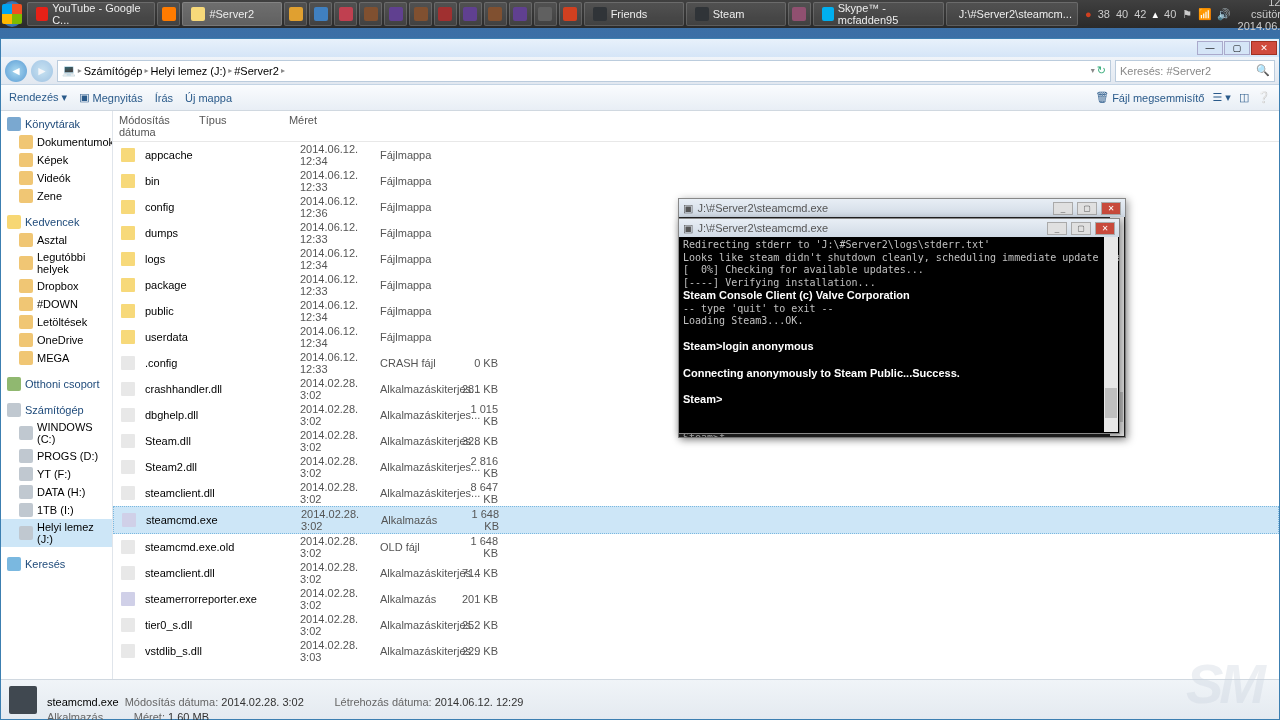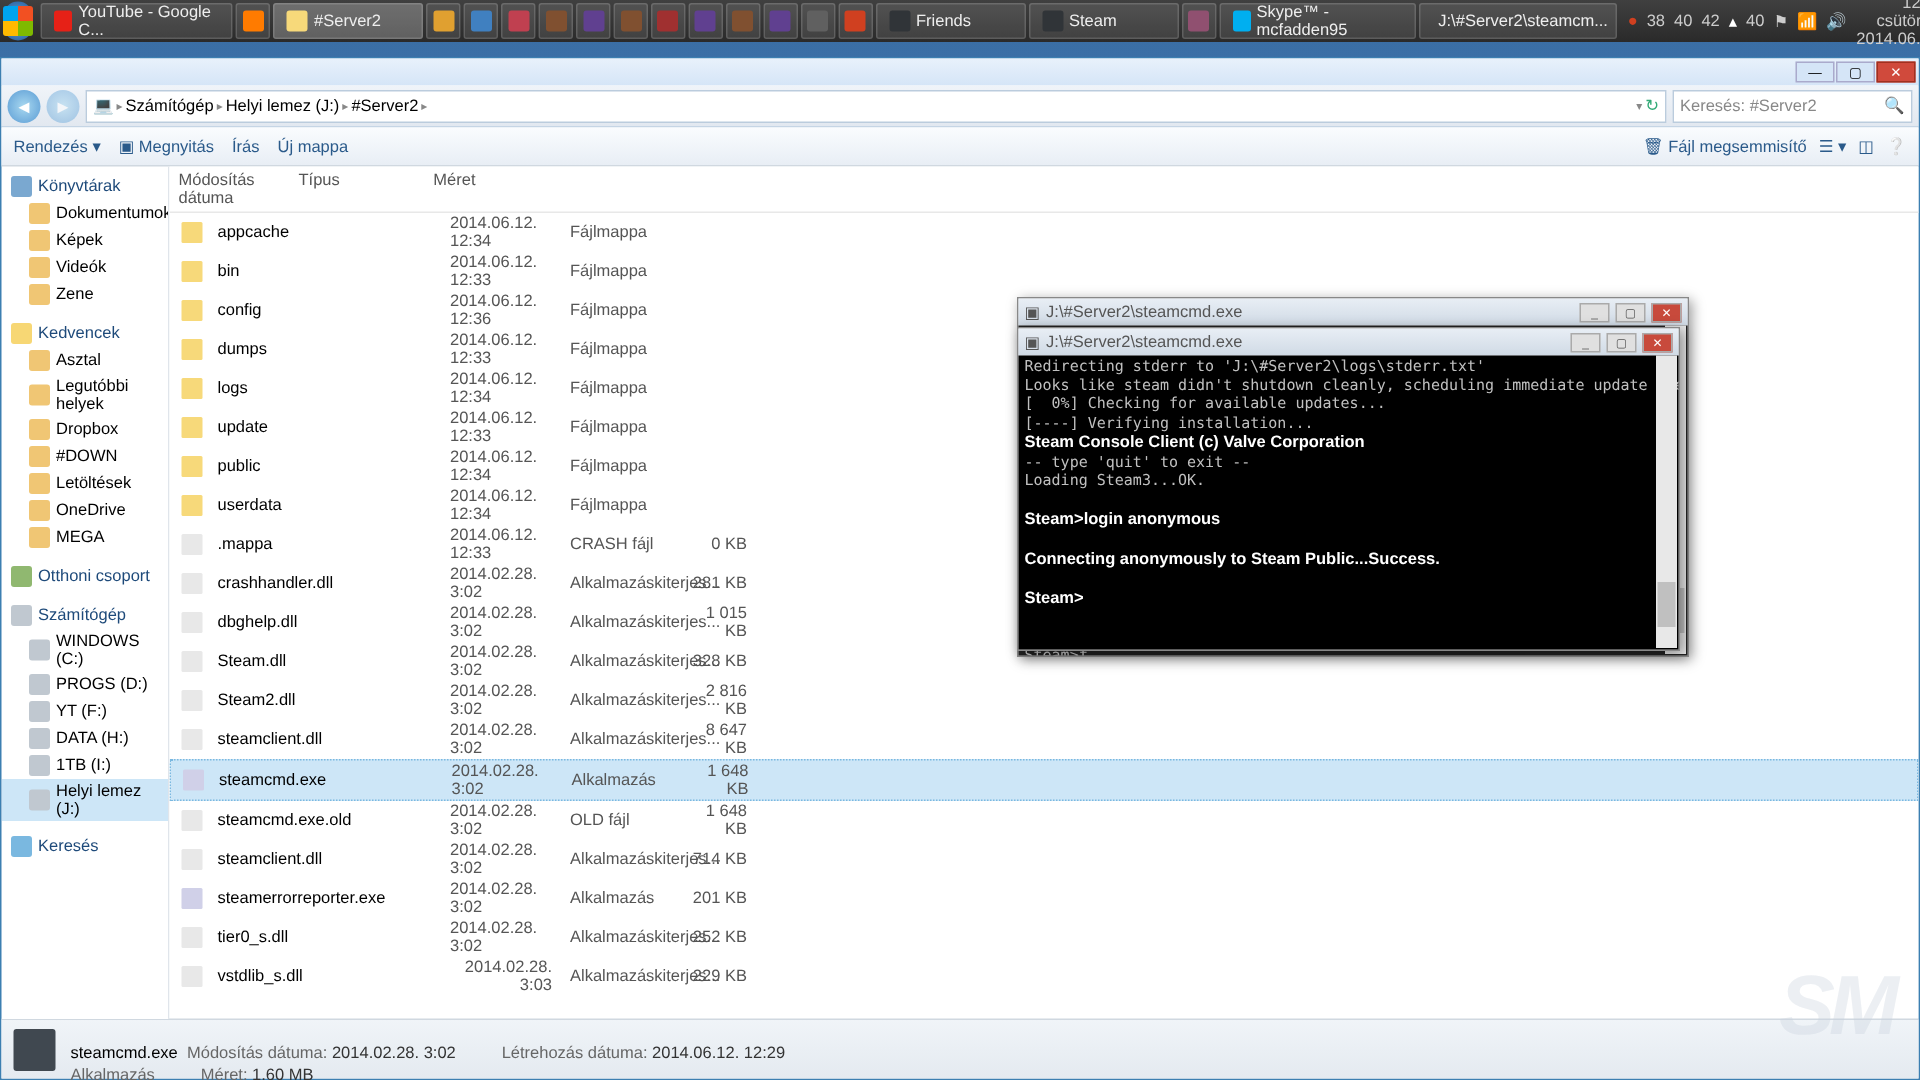--- a/index.html
+++ b/index.html
@@ -70,21 +70,21 @@
 .con-btn.close { background: #c84a3c; color: #fff; }
 .con-body { background: #000; color: #c0c0c0; font-family: "Lucida Console", monospace; font-size: 10px; padding: 2px 4px; white-space: pre; line-height: 1.25; overflow: hidden; }
 .con-body .hl { color: #fff; font-weight: bold; margin-top: 48px; }
 
 .console-back { top: 198px; left: 678px; width: 448px; }
 .console-front { top: 218px; left: 678px; width: 442px; z-index: 51; }
 .console-front .con-body { height: 196px; }
 .console-back .con-body { height: 220px; opacity: 0.85; }
 .scroll-stub { position: absolute; right: 1px; top: 18px; bottom: 1px; width: 14px; background: #e8e8e8; }
 .scroll-thumb { position: absolute; left: 1px; right: 1px; top: 0; height: 30px; background: #c0c0c0; }
-.watermark { position: absolute; right: 18px; bottom: 18px; font-size: 56px; font-weight: 800; color: rgba(200,210,220,0.35); letter-spacing: -4px; font-style: italic; z-index:40; }
+.watermark { position: absolute; right: 18px; bottom: 4px; font-size: 56px; font-weight: 800; color: rgba(200,210,220,0.35); letter-spacing: -4px; font-style: italic; z-index:40; }
 </style>
 </head>
 <body>
 
 <div class="taskbar">
   <div class="start-btn">
       <div class="start-orb"></div>
     </div>
   <div id="task-items" style="display:flex;align-items:center">
       <div class="task-item" style="min-width: 100px;">
@@ -365,42 +365,42 @@
           </div>
           <div class="fl-row">
             <span class="fl-icon "></span>
             <span class="fl-col col-name" style="width: 155px;">logs</span>
             <span class="fl-col col-date" style="color: rgb(85, 85, 85);">2014.06.12. 12:34</span>
             <span class="fl-col col-type" style="color: rgb(85, 85, 85);">Fájlmappa</span>
             <span class="fl-col col-size" style="color: rgb(85, 85, 85);"></span>
           </div>
           <div class="fl-row">
             <span class="fl-icon "></span>
-            <span class="fl-col col-name" style="width: 155px;">update</span>
+            <span class="fl-col col-name" style="width: 155px;">package</span>
             <span class="fl-col col-date" style="color: rgb(85, 85, 85);">2014.06.12. 12:33</span>
             <span class="fl-col col-type" style="color: rgb(85, 85, 85);">Fájlmappa</span>
             <span class="fl-col col-size" style="color: rgb(85, 85, 85);"></span>
           </div>
           <div class="fl-row">
             <span class="fl-icon "></span>
             <span class="fl-col col-name" style="width: 155px;">public</span>
             <span class="fl-col col-date" style="color: rgb(85, 85, 85);">2014.06.12. 12:34</span>
             <span class="fl-col col-type" style="color: rgb(85, 85, 85);">Fájlmappa</span>
             <span class="fl-col col-size" style="color: rgb(85, 85, 85);"></span>
           </div>
           <div class="fl-row">
             <span class="fl-icon "></span>
             <span class="fl-col col-name" style="width: 155px;">userdata</span>
             <span class="fl-col col-date" style="color: rgb(85, 85, 85);">2014.06.12. 12:34</span>
             <span class="fl-col col-type" style="color: rgb(85, 85, 85);">Fájlmappa</span>
             <span class="fl-col col-size" style="color: rgb(85, 85, 85);"></span>
           </div>
           <div class="fl-row">
             <span class="fl-icon file"></span>
-            <span class="fl-col col-name" style="width: 155px;">.mappa</span>
+            <span class="fl-col col-name" style="width: 155px;">.config</span>
             <span class="fl-col col-date" style="color: rgb(85, 85, 85);">2014.06.12. 12:33</span>
             <span class="fl-col col-type" style="color: rgb(85, 85, 85);">CRASH fájl</span>
             <span class="fl-col col-size" style="color: rgb(85, 85, 85);">0 KB</span>
           </div>
           <div class="fl-row">
             <span class="fl-icon file"></span>
             <span class="fl-col col-name" style="width: 155px;">crashhandler.dll</span>
             <span class="fl-col col-date" style="color: rgb(85, 85, 85);">2014.02.28. 3:02</span>
             <span class="fl-col col-type" style="color: rgb(85, 85, 85);">Alkalmazáskiterjes...</span>
             <span class="fl-col col-size" style="color: rgb(85, 85, 85);">281 KB</span>
@@ -464,21 +464,21 @@
           <div class="fl-row">
             <span class="fl-icon file"></span>
             <span class="fl-col col-name" style="width: 155px;">tier0_s.dll</span>
             <span class="fl-col col-date" style="color: rgb(85, 85, 85);">2014.02.28. 3:02</span>
             <span class="fl-col col-type" style="color: rgb(85, 85, 85);">Alkalmazáskiterjes...</span>
             <span class="fl-col col-size" style="color: rgb(85, 85, 85);">252 KB</span>
           </div>
           <div class="fl-row">
             <span class="fl-icon file"></span>
             <span class="fl-col col-name" style="width: 155px;">vstdlib_s.dll</span>
-            <span class="fl-col col-date" style="color: rgb(85, 85, 85); text-align: right;">2014.02.28. 3:03</span>
+            <span class="fl-col col-date" style="color: rgb(85, 85, 85);">2014.02.28. 3:03</span>
             <span class="fl-col col-type" style="color: rgb(85, 85, 85);">Alkalmazáskiterjes...</span>
             <span class="fl-col col-size" style="color: rgb(85, 85, 85);">229 KB</span>
           </div>
         </div>
     </div>
   </div>
   <div class="status-bar">
     <div class="sb-thumb"></div>
     <div class="sb-info">
       <span style="color:#000">steamcmd.exe</span>

